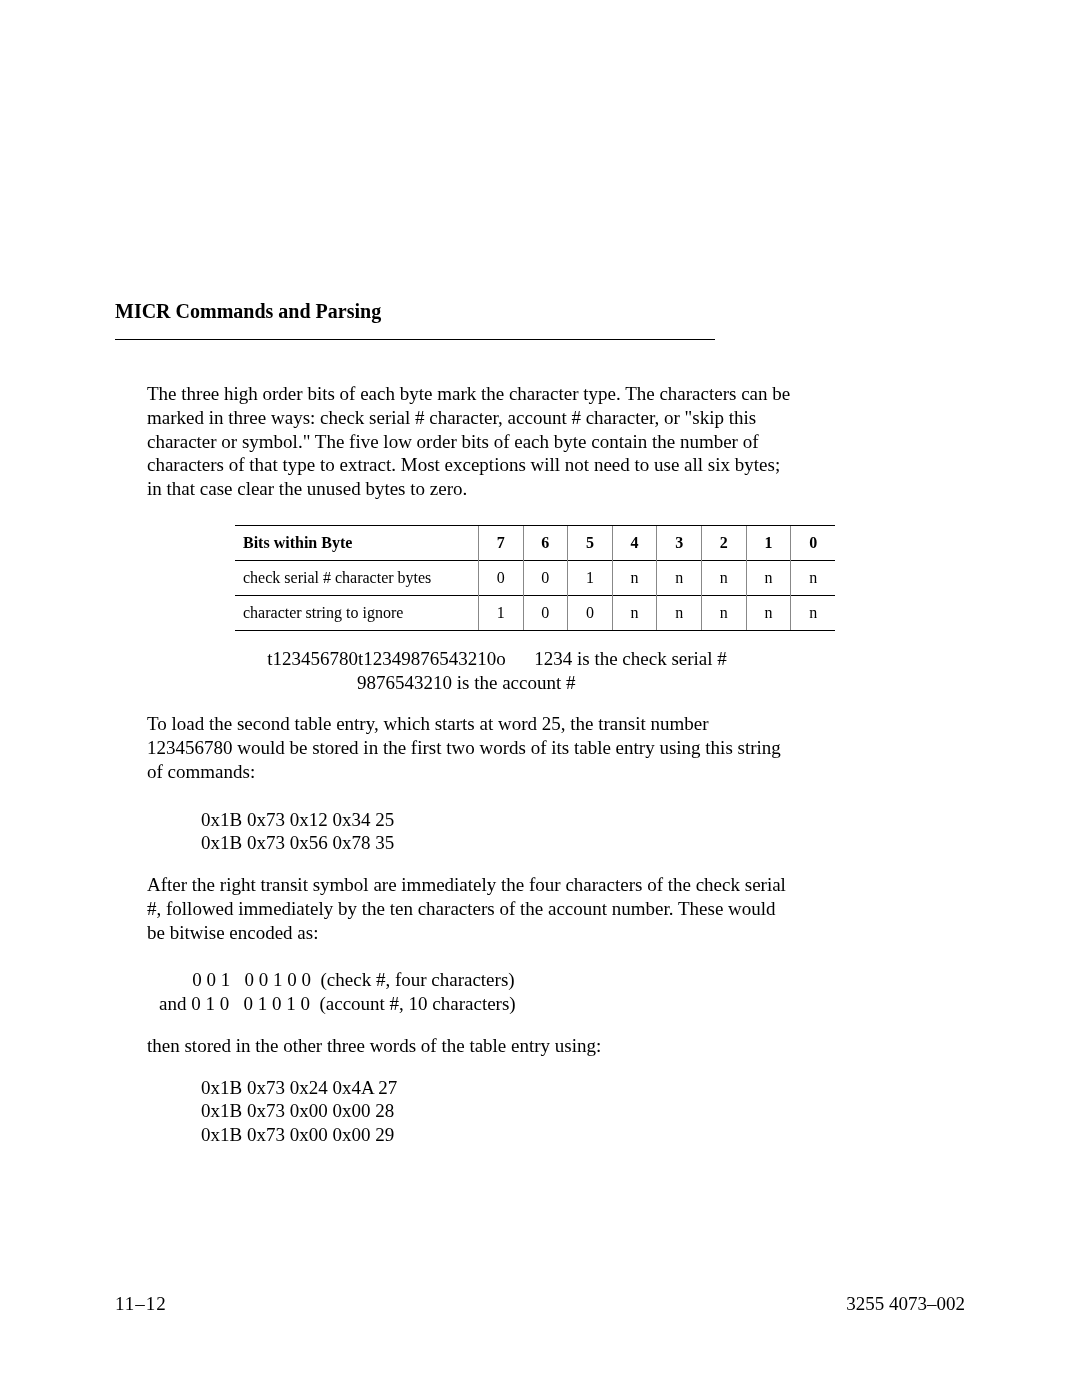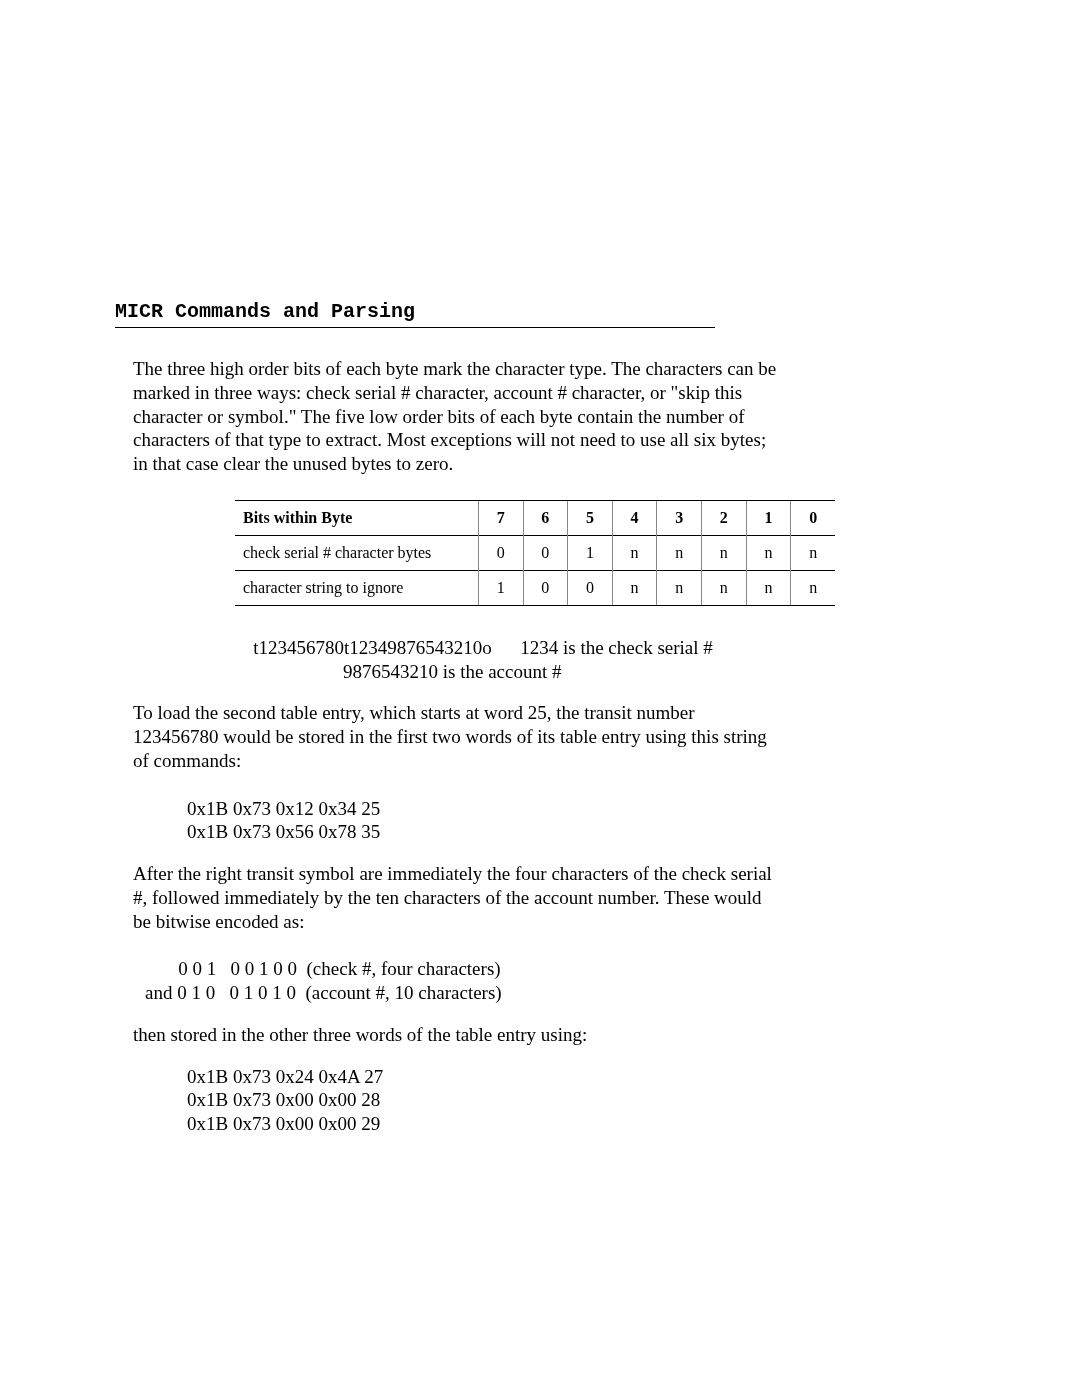--- a/index.html
+++ b/index.html
@@ -10,30 +10,30 @@
     color: #000;
   }
   .page {
     width: 1080px;
     height: 1397px;
     position: relative;
     box-sizing: border-box;
     padding: 300px 115px 0 115px;
   }
   .section-title {
-    font-family: Liberation Mono, monospace;
+    font-family: Liberation Serif, serif;
     font-weight: bold;
     font-size: 20px;
     border-bottom: 1.5px solid #000;
-    padding-bottom: 4px;
-    margin-bottom: 29px;
+    padding-bottom: 16px;
+    margin-bottom: 42px;
     width: 600px;
   }
   .body-block {
-    margin-left: 18px;
+    margin-left: 32px;
     width: 650px;
   }
   .para {
     font-size: 19px;
     line-height: 1.25;
     margin: 0 0 24px 0;
   }
   .indent-code {
     font-size: 19px;
     line-height: 1.25;
@@ -42,21 +42,21 @@
   }
   .indent-code2 {
     font-size: 19px;
     line-height: 1.25;
     margin: 0 0 18px 12px;
     white-space: pre;
   }
   table.bits {
     border-collapse: collapse;
     width: 600px;
-    margin: 10px 0 30px 120px;
+    margin: 10px 0 16px 120px;
     font-size: 16px;
     font-family: Georgia, "Times New Roman", serif;
   }
   table.bits th, table.bits td {
     border-top: 1.5px solid #000;
     border-left: 1px solid #888;
     text-align: left;
     padding: 6px 8px;
     height: 22px;
   }
@@ -168,13 +168,17 @@
     <p class="para">After the right transit symbol are immediately the four characters of the check serial #, followed immediately by the ten characters of the account number. These would be bitwise encoded as:</p>
     <div class="indent-code2">       0 0 1   0 0 1 0 0  (check #, four characters)
 and 0 1 0   0 1 0 1 0  (account #, 10 characters)</div>
 
     <p class="para" style="margin-bottom:18px;">then stored in the other three words of the table entry using:</p>
     <div class="indent-code">0x1B 0x73 0x24 0x4A 27
 0x1B 0x73 0x00 0x00 28
 0x1B 0x73 0x00 0x00 29</div>
   </div>
 
+  <div class="footer">
+    <span class="footer-left">11–12</span>
+    <span>3255 4073–002</span>
+  </div>
 </div>
 
 </body></html>

